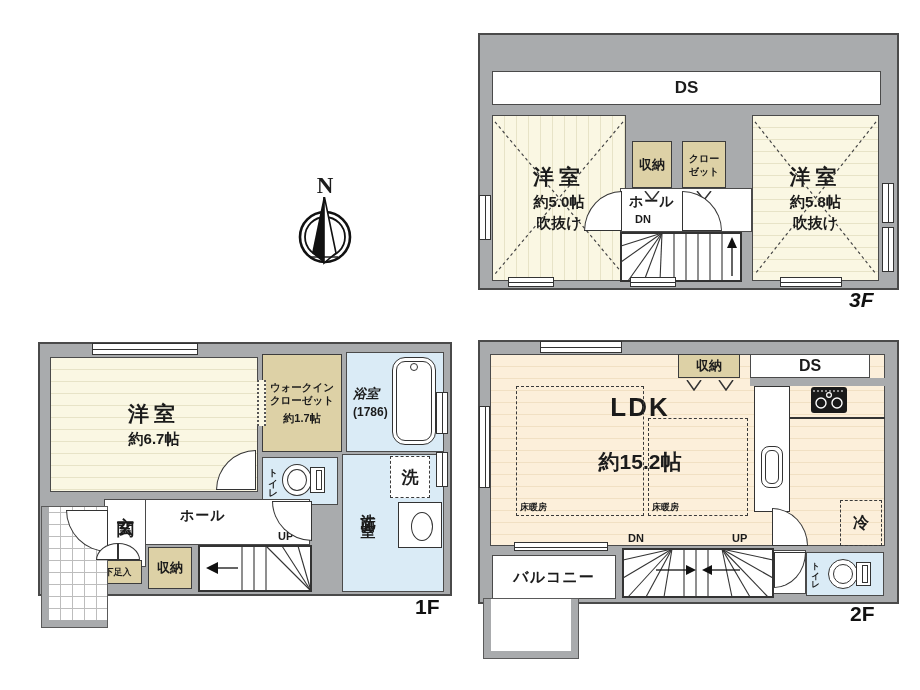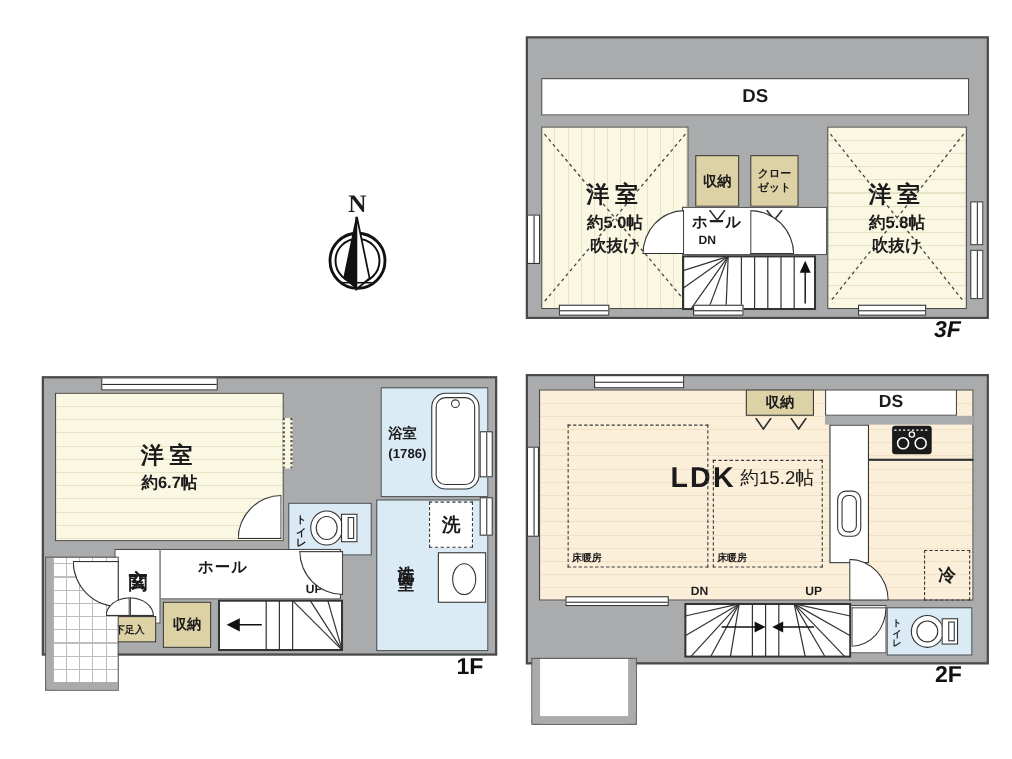--- a/index.html
+++ b/index.html
@@ -141,24 +141,29 @@
   </div>
   <div class="floor-tag" style="left:849px;top:288px;font-style:italic;">3F</div>
 
   <div id="f1" class="plan" style="left:38px;top:342px;width:410px;height:250px;">
 
     <div class="room cream-h" style="left:10px;top:13px;width:208px;height:135px;">
       <span class="rname">洋室</span>
       <span class="rsize">約6.7帖</span>
     </div>
 
+    <div class="room tan" style="left:222px;top:10px;width:80px;height:98px;">
+      <span class="tlabel" style="font-size:10.5px;">ウォークイン</span>
+      <span class="tlabel" style="font-size:10.5px;">クローゼット</span>
+      <span class="tlabel" style="font-size:11px;margin-top:3px;">約1.7帖</span>
+    </div>
     <div style="position:absolute;left:217px;top:36px;width:5px;height:46px;background:#faf7e3;border-left:2px dotted #555;border-right:2px dotted #555;z-index:4;"></div>
 
     <div class="room blue" style="left:306px;top:8px;width:98px;height:100px;align-items:flex-start;justify-content:center;padding-left:6px;">
-      <span style="font-size:13px;font-weight:700;">浴室</span>
+      <span style="font-size:13px;font-weight:700;font-style:italic;">浴室</span>
       <span style="font-size:12px;font-weight:700;">(1786)</span>
     </div>
     <div class="tub" style="left:352px;top:13px;width:44px;height:88px;">
       <div class="tub-in"></div>
         <div class="tub-dot"></div>
     </div>
 
     <div class="room blue" style="left:222px;top:113px;width:76px;height:48px;"></div>
     <span class="vtext" style="position:absolute;left:226px;top:117px;font-size:9.5px;z-index:4;">トイレ</span>
     <div class="bowl" style="left:242px;top:120px;width:30px;height:32px;"></div>
@@ -212,23 +217,23 @@
 
     <div class="win h" style="left:52px;top:-1px;width:106px;height:12px;"></div>
     <div class="win v" style="left:396px;top:48px;width:12px;height:42px;"></div>
     <div class="win v" style="left:396px;top:108px;width:12px;height:35px;"></div>
   </div>
   <div class="floor-tag" style="left:415px;top:595px;">1F</div>
 
   <div id="f2" class="plan" style="left:478px;top:340px;width:417px;height:260px;">
 
     <div class="room peach-h" style="left:10px;top:12px;width:395px;height:192px;"></div>
-    <div style="position:absolute;left:60px;top:50px;width:200px;height:84px;display:flex;align-items:center;justify-content:flex-end;gap:4px;z-index:4;">
+    <div style="position:absolute;left:60px;top:50px;width:200px;height:84px;display:flex;flex-direction:column;align-items:center;justify-content:space-between;gap:4px;z-index:4;">
       <span style="font-size:26px;font-weight:700;letter-spacing:2px;">LDK</span>
-      <span style="font-size:17px;font-weight:400;">約15.2帖</span>
+      <span style="font-size:21px;font-weight:700;">約15.2帖</span>
     </div>
 
     <div class="dash" style="left:36px;top:44px;width:128px;height:130px;">
       <span class="heat">床暖房</span>
     </div>
     <div class="dash" style="left:168px;top:76px;width:100px;height:98px;">
       <span class="heat">床暖房</span>
     </div>
 
     <div class="room tan" style="left:198px;top:12px;width:62px;height:24px;">
@@ -260,20 +265,23 @@
       <span style="font-size:16px;font-weight:700;">冷</span>
     </div>
 
     <div class="room white" style="left:292px;top:208px;width:34px;height:44px;"></div>
     <div class="arc arc-br" style="left:294px;top:210px;width:32px;height:36px;"></div>
     <div class="room blue" style="left:326px;top:210px;width:78px;height:44px;"></div>
     <span class="vtext" style="position:absolute;left:330px;top:214px;font-size:8.5px;z-index:4;">トイレ</span>
     <div class="bowl" style="left:348px;top:217px;width:30px;height:30px;"></div>
     <div class="tank" style="left:376px;top:220px;width:15px;height:24px;"></div>
 
+    <div class="room white" style="left:12px;top:213px;width:124px;height:44px;">
+      <span style="font-size:15px;font-weight:700;letter-spacing:1px;">バルコニー</span>
+    </div>
     <div style="position:absolute;left:4px;top:257px;width:80px;height:52px;background:#fff;border-left:7px solid #a9abad;border-right:7px solid #a9abad;border-bottom:7px solid #a9abad;outline:1px solid #5a5a5a;z-index:2;box-sizing:content-box;"></div>
 
     <span style="position:absolute;left:148px;top:190px;font-size:11px;font-weight:700;z-index:4;">DN</span>
     <span style="position:absolute;left:252px;top:190px;font-size:11px;font-weight:700;z-index:4;">UP</span>
     <div class="stairs" style="left:142px;top:206px;">
       <svg width="152" height="50" viewBox="0 0 152 50">
         <rect x="1" y="1" width="150" height="48" fill="#fff" stroke="#333" stroke-width="2"></rect>
         <g stroke="#333" stroke-width="1.1">
           <line x1="50" y1="1" x2="1" y2="12"></line>
             <line x1="50" y1="1" x2="1" y2="30"></line>

